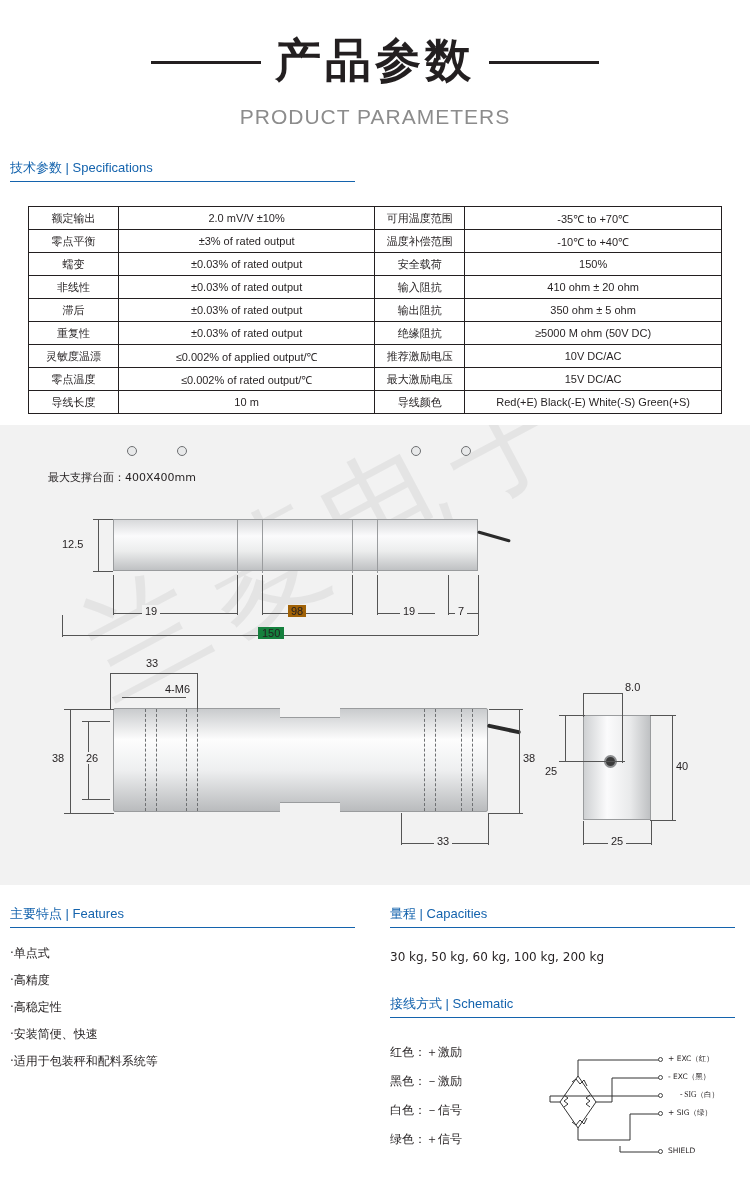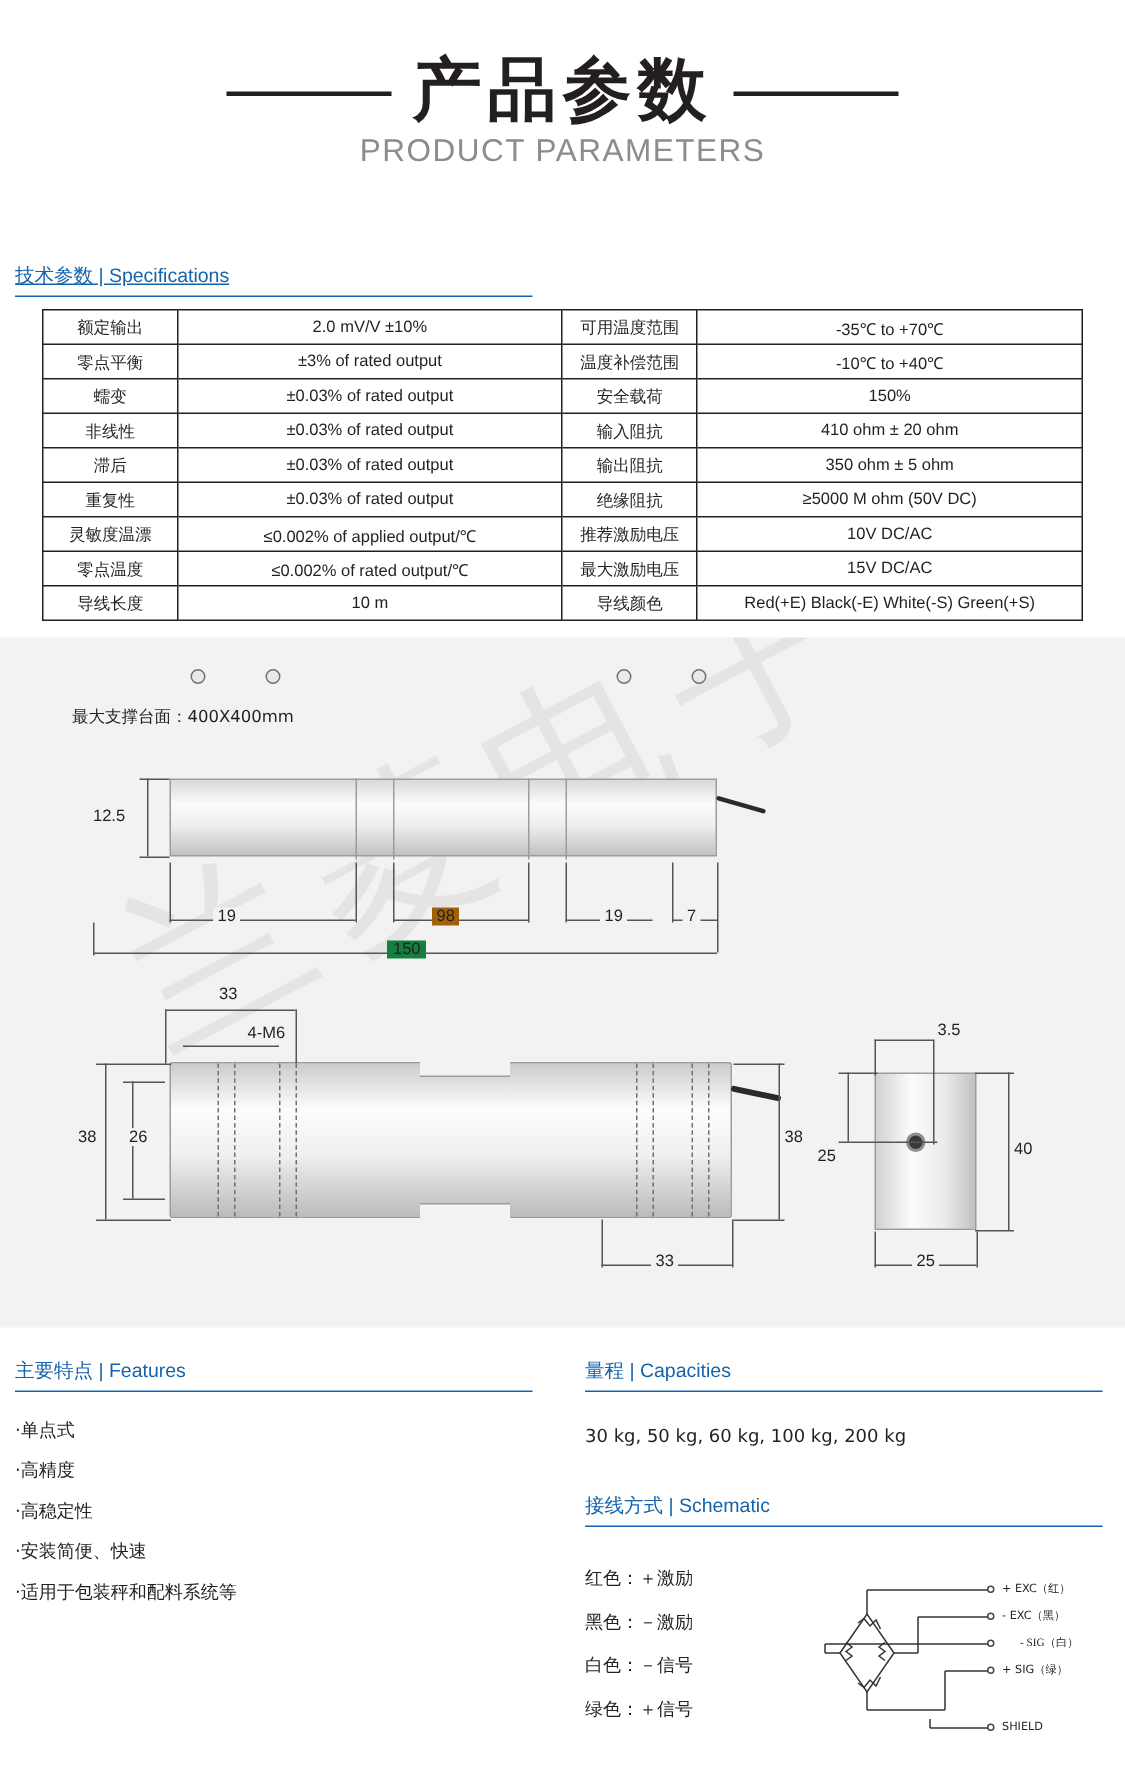--- a/index.html
+++ b/index.html
@@ -32,46 +32,45 @@
   .header-rule {
     height: 3px;
     background: #231f20;
     width: 110px;
     margin-top: 4px;
   }
   .header-cn {
     font-size: 46px;
     font-weight: bold;
     letter-spacing: 4px;
-    margin: 0 14px;
+    margin: 16px 14px;
     line-height: 1;
-    font-family: Liberation Serif, serif;
+    font-family: Liberation Sans, sans-serif;
   }
   .header-en {
     font-size: 21px;
     color: #8c8c8c;
     letter-spacing: 1px;
     margin-top: 6px;
     font-family: "Liberation Sans", sans-serif;
   }
 
   
   .section-title {
     color: #1463ad;
     font-size: 13px;
     padding-bottom: 4px;
     border-bottom: 1.5px solid #1463ad;
     display: block;
   }
   .sec-specs {
     position: absolute;
     left: 10px;
-    top: 175px;
+    top: 159px;
     width: 345px;
-    text-decoration: underline;
   }
 
   
   .spec-table-wrap {
     position: absolute;
     left: 28px;
     top: 206px;
     width: 694px;
   }
   table.spec {
@@ -385,21 +384,21 @@
   <div class="line vline" style="left:401px; top:388px; height:32px;"></div>
   <div class="line vline" style="left:488px; top:388px; height:32px;"></div>
   <div class="dim" style="left:434px; top:410px; background:#f2f2f2; padding:0 3px;">33</div>
 
   <div class="ev-body"></div>
   <div class="ev-hole"></div>
 
   <div class="line hline" style="left:583px; top:268px; width:39px;"></div>
   <div class="line vline" style="left:583px; top:268px; height:24px;"></div>
   <div class="line vline" style="left:622px; top:268px; height:70px;"></div>
-  <div class="dim" style="left:625px; top:256px;">3.5</div>
+  <div class="dim" style="left:625px; top:256px;">8.0</div>
 
   <div class="line vline" style="left:565px; top:290px; height:46px;"></div>
   <div class="line hline" style="left:559px; top:290px; width:26px;"></div>
   <div class="line hline" style="left:559px; top:336px; width:66px;"></div>
   <div class="dim" style="left:545px; top:340px;">25</div>
 
   <div class="line vline" style="left:672px; top:290px; height:105px;"></div>
   <div class="line hline" style="left:650px; top:290px; width:26px;"></div>
   <div class="line hline" style="left:650px; top:395px; width:26px;"></div>
   <div class="dim" style="left:676px; top:335px;">40</div>

